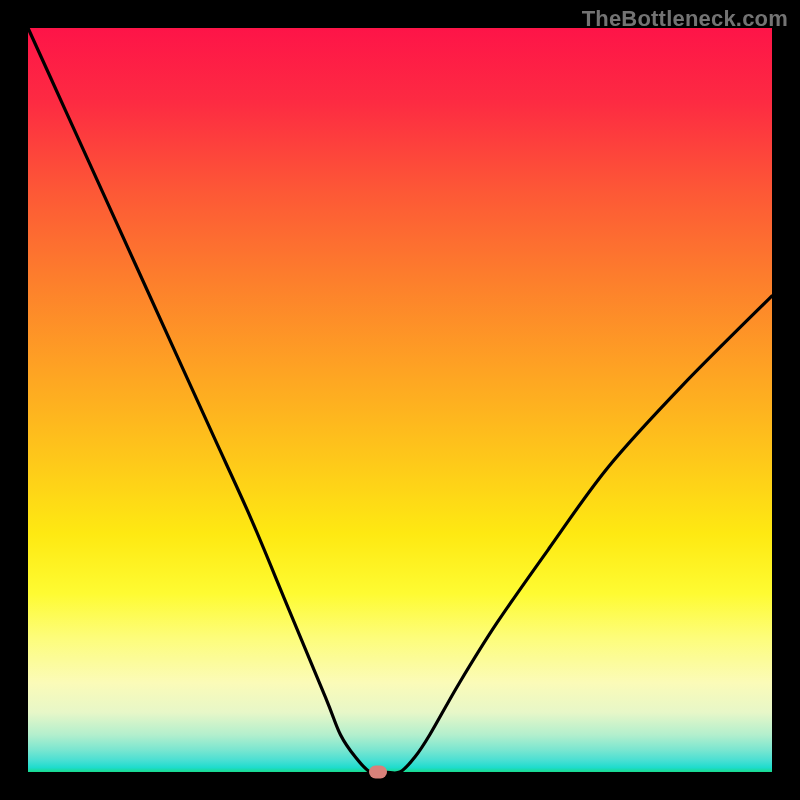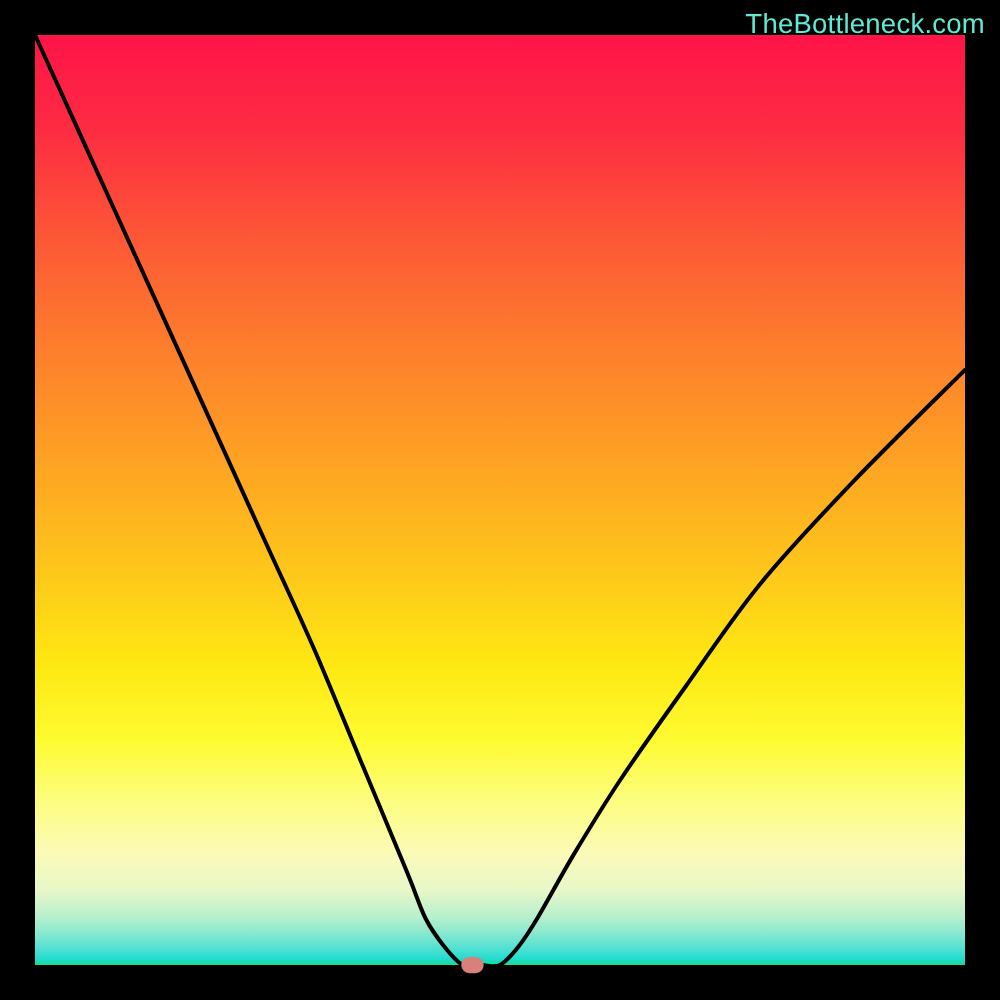--- a/index.html
+++ b/index.html
@@ -14,23 +14,23 @@
   .frame {
     position: relative;
     width: 800px;
     height: 800px;
     background: #000;
   }
   .watermark {
     position: absolute;
     top: 6px;
     right: 12px;
-    color: #5eead4;
+    color: #737373;
     font-size: 22px;
-    font-weight: 400;
+    font-weight: 700;
     letter-spacing: 0.2px;
     z-index: 10;
     user-select: none;
   }
   .plot {
     position: absolute;
     left: 28px;
     top: 28px;
     width: 744px;
     height: 744px;

